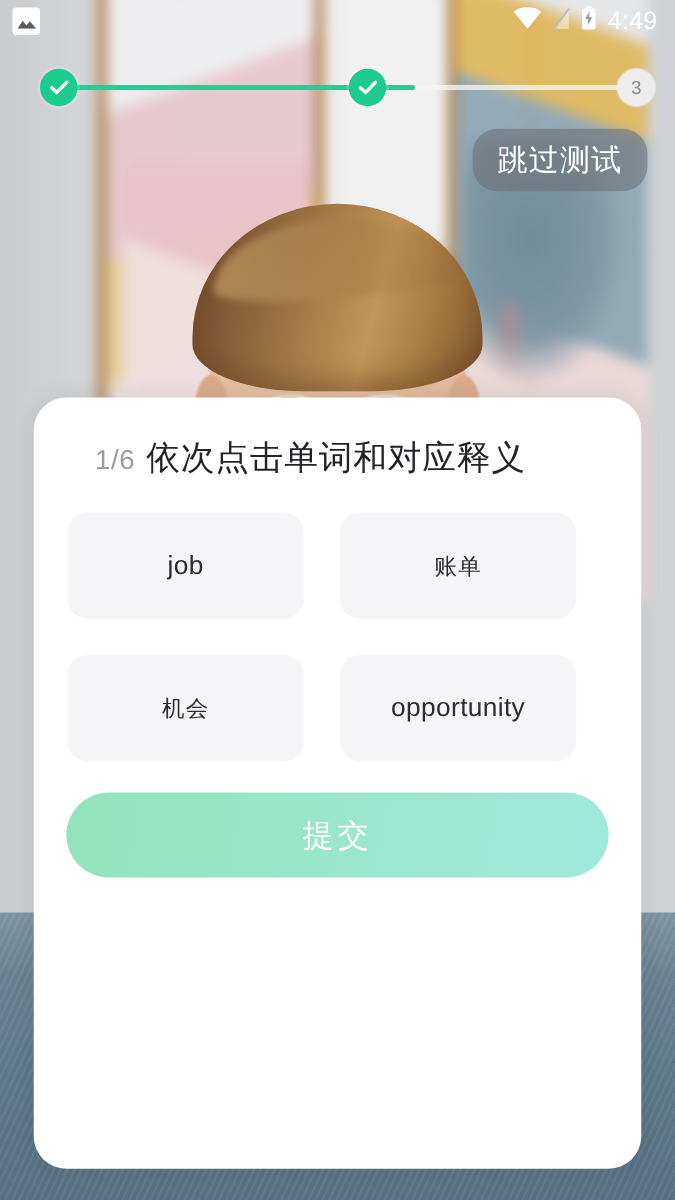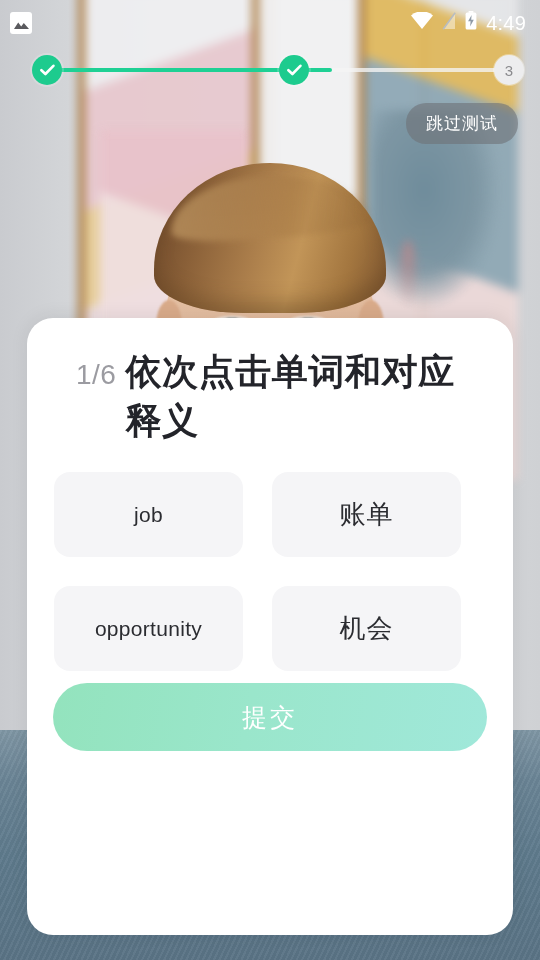--- a/index.html
+++ b/index.html
@@ -171,21 +171,21 @@
       repeating-linear-gradient(115deg, rgba(255,255,255,.05) 0 2px, rgba(0,0,0,.035) 2px 5px);
     opacity: .8;
   }
 
   
   .statusbar {
     position: absolute;
     left: 0; top: 0; right: 0;
     height: 34px;
     display: flex;
-    align-items: flex-end;
+    align-items: center;
     padding: 0 14px 0 10px;
     z-index: 40;
     color: #ffffff;
   }
   .status-left { display: flex; align-items: center; gap: 6px; }
   .status-right { margin-left: auto; display: flex; align-items: center; gap: 9px; }
   .photo-icon {
     width: 22px; height: 22px;
     border-radius: 3px;
     background: #ffffff;
@@ -248,21 +248,21 @@
   .step-2 { position: absolute; left: 255px; }
   .step-3 { position: absolute; right: 0px; }
 
   
   .skip-btn {
     position: absolute;
     right: 22px; top: 103px;
     z-index: 35;
     background: rgba(110,113,118,.60);
     color: #ffffff;
-    font-size: 17px;
+    font-size: 24px;
     padding: 9px 20px;
     border-radius: 20px;
     border: none;
     letter-spacing: 1px;
     font-family: Liberation Mono, monospace;
   }
 
   
   .card {
     position: absolute;
@@ -278,29 +278,29 @@
   }
 
   .card-header {
     display: flex;
     align-items: baseline;
     gap: 9px;
     padding-left: 23px;
     margin-bottom: 26px;
   }
   .progress-count {
-    font-size: 28px;
+    font-size: 22px;
     color: #9b9ba1;
     letter-spacing: .5px;
   }
   .card-title {
-    font-size: 36px;
+    font-size: 27px;
     color: #23242a;
     letter-spacing: .6px;
-    font-weight: 700;
+    font-weight: 400;
   }
 
   .grid {
     display: grid;
     grid-template-columns: 189px 189px;
     column-gap: 56px;
     row-gap: 19px;
     padding: 0 1px;
     gap: 29px;
   }
@@ -310,24 +310,24 @@
     border-radius: 16px;
     display: flex;
     align-items: center;
     justify-content: center;
     font-size: 21px;
     color: #2b2c31;
     border: none;
     font-family: "Liberation Sans", "DejaVu Sans", sans-serif;
     letter-spacing: .3px;
   }
-  .tile.cn { font-size: 26px; letter-spacing: 1px; }
+  .tile.cn { font-size: 18px; letter-spacing: 1px; }
 
   .submit-btn {
-    margin-top: 12px;
+    margin-top: 25px;
     width: 434px;
     height: 68px;
     border: none;
     border-radius: 34px;
     background: linear-gradient(100deg, #93e3bd 0%, #9ae6cb 45%, #a0e8da 100%);
     color: #ffffff;
     font-size: 25px;
     letter-spacing: 3px;
     font-family: "Liberation Sans", "DejaVu Sans", sans-serif;
   }
@@ -422,20 +422,20 @@
   <div class="card">
 
     <div class="card-header">
       <span class="progress-count">1/6</span>
       <span class="card-title">依次点击单词和对应释义</span>
     </div>
 
     <div class="grid">
       <button class="tile">job</button>
       <button class="tile cn">账单</button>
+      <button class="tile cn">机会</button>
       <button class="tile">opportunity</button>
-      <button class="tile cn">机会</button>
     </div>
 
     <button class="submit-btn">提交</button>
   </div>
 
 </div>
 
 </body></html>

